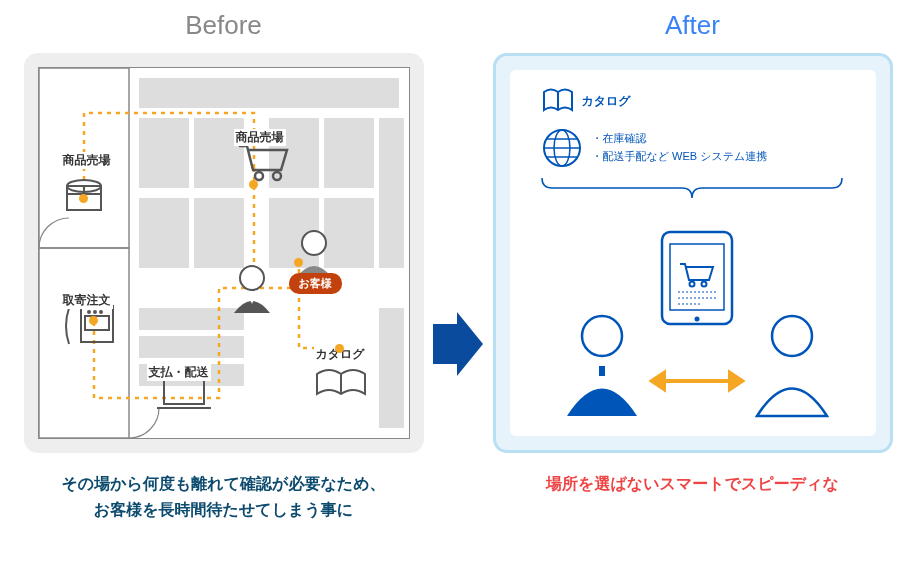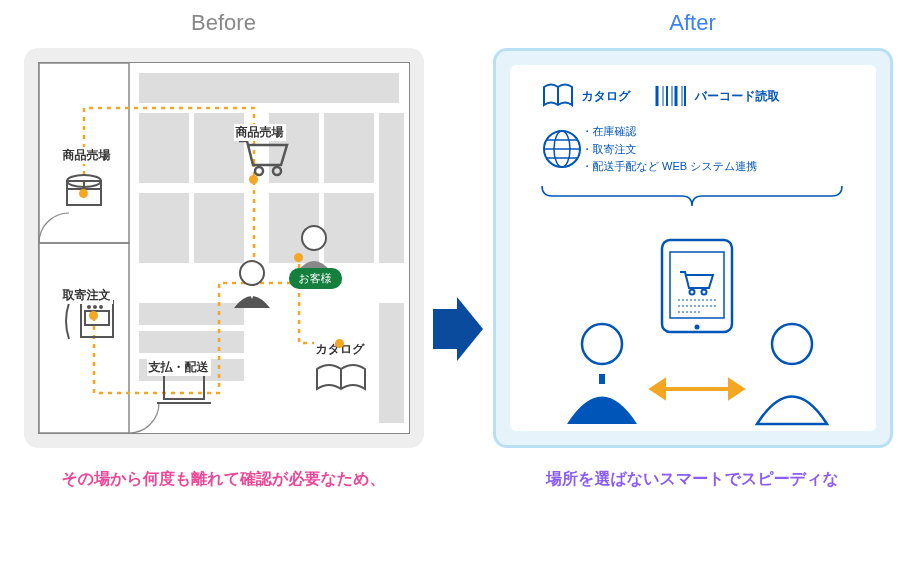--- a/index.html
+++ b/index.html
@@ -1,35 +1,35 @@
 <!DOCTYPE html>
 <html><head>
 <meta charset="utf-8">
 <style>
 *{box-sizing:border-box;margin:0;padding:0}
 body{font-family:"Hiragino Sans","Meiryo",sans-serif;background:#fff;width:916px;height:580px;position:relative}
 .wrap{display:flex;align-items:flex-start;padding:10px 20px}
 .col{flex:1;display:flex;flex-direction:column;align-items:center}
-.title{font-size:22px;font-weight:400;margin-bottom:12px;color:#888}
+.title{font-size:26px;font-weight:400;margin-bottom:12px;color:#888}
 .title.after{color:#3b82f6;font-weight:500}
 .panel{width:400px;height:400px;border-radius:14px;position:relative}
 .panel.before{background:#eee;padding:14px}
 .panel.after{background:#e6f3fb;border:3px solid #b8dff2;padding:14px}
 .floor{background:#fff;width:100%;height:100%;position:relative;border:1.5px solid #888}
 .floor svg{position:absolute;inset:0}
-.caption{margin-top:18px;font-size:16px;font-weight:700;text-align:center;line-height:1.6;color:#ec4899}
-.caption.after{color:#8b5cf6}
+.caption{margin-top:18px;font-size:16px;font-weight:700;text-align:center;line-height:1.6;color:#0c4a6e}
+.caption.after{color:#ef4444}
 .arrow{align-self:center;margin:160px 6px 0}
 .lbl{position:absolute;font-size:12px;font-weight:700;color:#333;background:#fff;padding:0 2px}
-.pill{position:absolute;background:#15803d;color:#fff;font-size:11px;padding:3px 10px;border-radius:10px;font-weight:400}
+.pill{position:absolute;background:#c2410c;color:#fff;font-size:11px;padding:3px 10px;border-radius:10px;font-weight:700}
 .node{position:absolute;width:9px;height:9px;background:#f5a623;border-radius:50%}
 .after-inner{width:100%;height:100%;background:#fff;border-radius:6px;position:relative;padding:12px}
 .feat{display:flex;align-items:center;gap:8px;font-size:12px;font-weight:700;color:#0055b8}
 .row1{display:flex;gap:24px;margin-left:20px;margin-top:6px}
-.row2{display:flex;margin-left:20px;margin-top:14px;align-items:center}
+.row2{display:flex;gap:10px;margin-left:20px;margin-top:14px;align-items:center}
 .blist{font-size:11px;color:#0055b8;line-height:1.6}
 .scene{position:relative;margin-top:18px;height:200px}
 </style>
 </head>
 <body>
 
 <div class="wrap">
 <div class="col">
   <div class="title">Before</div>
   <div class="panel before">
@@ -101,66 +101,52 @@
       <div class="pill" style="left:250px;top:205px">お客様</div>
       <div class="node" style="left:40px;top:126px"></div>
       <div class="node" style="left:210px;top:112px"></div>
       <div class="node" style="left:255px;top:190px"></div>
       <div class="node" style="left:50px;top:248px"></div>
       <div class="node" style="left:296px;top:276px"></div>
     </div>
   </div>
   <div class="caption">
     <div>その場から何度も離れて確認が必要なため、</div>
+    <div>お客様を長時間待たせてしまう事に</div>
   </div>
 </div>
 
 <div class="arrow">
   <svg width="50" height="64" viewBox="0 0 50 64">
         <path d="M0 12 h24 v-12 l26 32 l-26 32 v-12 h-24 z" fill="#0a4b9e"></path>
       </svg>
 </div>
 
 <div class="col">
   <div class="title after">After</div>
   <div class="panel after">
     <div class="after-inner">
       <div class="row1">
         <div class="feat">
           <svg width="32" height="26">
                 <path d="M2 4 q7-5 14 0 q7-5 14 0 v18 q-7-5-14 0 q-7-5-14 0 z M16 4 v18" fill="none" stroke="#0055b8" stroke-width="2"></path>
               </svg>
           <span>カタログ</span>
         </div>
-        <div class="feat">
-          <svg width="32" height="24">
-                <g stroke="#0055b8">
-                  <line x1="2" y1="2" x2="2" y2="22" stroke-width="3"></line>
-                  <line x1="8" y1="2" x2="8" y2="22" stroke-width="1"></line>
-                  <line x1="12" y1="2" x2="12" y2="22" stroke-width="2"></line>
-                  <line x1="17" y1="2" x2="17" y2="22" stroke-width="1"></line>
-                  <line x1="21" y1="2" x2="21" y2="22" stroke-width="3"></line>
-                  <line x1="27" y1="2" x2="27" y2="22" stroke-width="1"></line>
-                  <line x1="30" y1="2" x2="30" y2="22" stroke-width="2"></line>
-                </g>
-              </svg>
-          <span>バーコード読取</span>
-        </div>
       </div>
       <div class="row2">
         <svg width="40" height="40">
               <circle cx="20" cy="20" r="18" fill="none" stroke="#0055b8" stroke-width="2"></circle>
               <ellipse cx="20" cy="20" rx="8" ry="18" fill="none" stroke="#0055b8" stroke-width="1.5"></ellipse>
               <line x1="2" y1="20" x2="38" y2="20" stroke="#0055b8" stroke-width="1.5"></line>
               <line x1="5" y1="11" x2="35" y2="11" stroke="#0055b8" stroke-width="1.5"></line>
               <line x1="5" y1="29" x2="35" y2="29" stroke="#0055b8" stroke-width="1.5"></line>
             </svg>
         <div class="blist">
           <div>・在庫確認</div>
-          <div>・取寄注文</div>
           <div>・配送手配など WEB システム連携</div>
         </div>
       </div>
       <svg width="340" height="30" style="margin-top:6px">
             <path d="M20 4 q0 10 10 10 h130 q10 0 10 10 q0-10 10-10 h130 q10 0 10-10" fill="none" stroke="#0055b8" stroke-width="1.5"></path>
           </svg>
       <div class="scene">
         <svg width="350" height="200" viewBox="0 0 350 200">
 
           <rect x="140" y="6" width="70" height="92" rx="8" fill="none" stroke="#0055b8" stroke-width="2.5"></rect>

